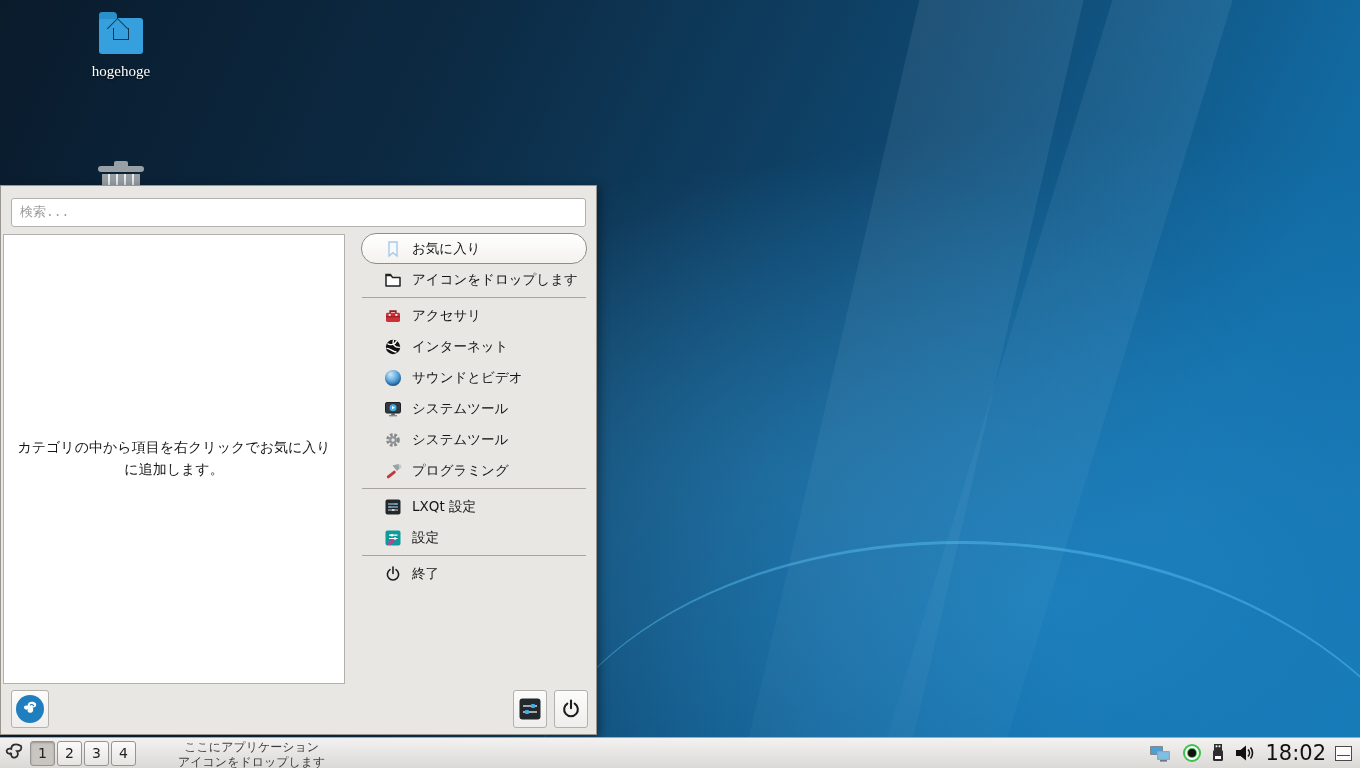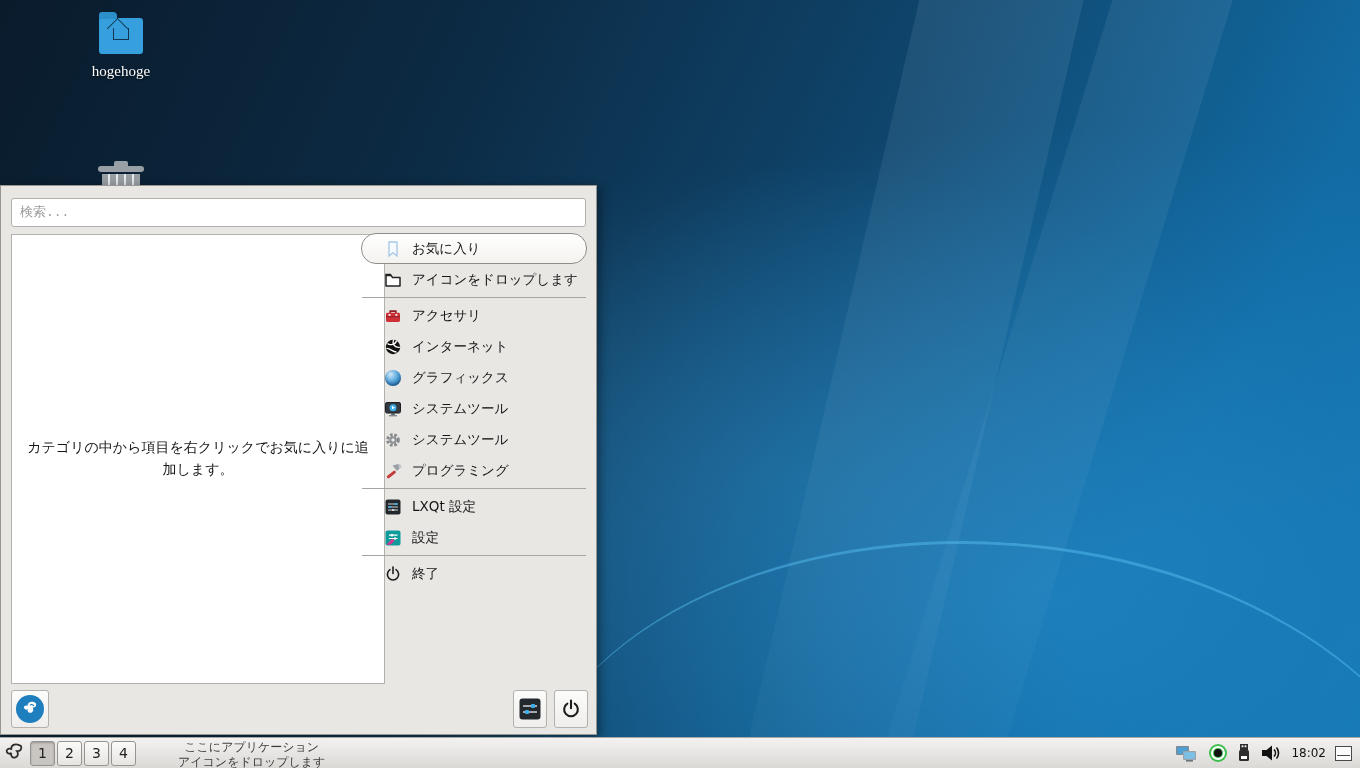--- a/index.html
+++ b/index.html
@@ -49,21 +49,21 @@
 
   
   .menu { position:absolute; left:0; top:185px; width:597px; height:550px;
     background:#e9e7e4; border:1px solid #98968f;
     box-shadow:2px 3px 10px rgba(0,0,0,0.45); }
   .menu .search { position:absolute; left:10px; top:12px; width:575px; height:29px;
     border:1px solid #b3b1ae; border-radius:3px; background:#fff;
     font-size:13px; padding:0 8px; color:#333; outline:none;
     font-family:Liberation Mono, monospace; }
   .menu .search::placeholder { color:#9b9b9b; }
-  .left-pane { position:absolute; left:10px; top:48px; width:374px; height:450px;
+  .left-pane { position:absolute; left:2px; top:48px; width:342px; height:450px;
     background:#fff; border:1px solid #b3b1ae;
     display:flex; align-items:center; justify-content:center; }
   .left-pane .hint { font-size:14px; color:#161616; text-align:center;
     line-height:1.55; padding:0 12px; }
   .right-pane { position:absolute; left:360px; top:47px; width:226px; }
   .menu-item { display:flex; align-items:center; height:31px; padding:0 22px;
     border:1px solid transparent; border-radius:15px; cursor:default; }
   .menu-item.selected { border-color:#8f8d89;
     background:linear-gradient(#ffffff,#f3f2ef); }
   .mi-icon { width:18px; height:18px; margin-right:10px; flex:0 0 18px;
@@ -92,21 +92,21 @@
     justify-content:center; cursor:pointer; }
   .workspaces { display:flex; gap:2px; margin-left:2px; }
   .ws-btn { width:25px; height:25px; border:1px solid #96948f; border-radius:3px;
     background:linear-gradient(#fafaf9,#e7e5e2); font-size:14px; color:#222;
     display:flex; align-items:center; justify-content:center; cursor:pointer; }
   .ws-btn.active { background:#c9c6c2; box-shadow:inset 0 1px 2px rgba(0,0,0,0.25); }
   .ql-hint { margin-left:42px; font-size:12px; color:#3c3c3c; text-align:center;
     line-height:15px; height:35px; overflow:hidden; padding-top:4px; }
   .tb-right { margin-left:auto; display:flex; align-items:center; gap:9px;
     padding-right:8px; height:100%; }
-  .clock { font-size:12px; color:#111; }
+  .clock { font-size:21px; color:#111; }
   .show-desktop { width:17px; height:15px; border:1.5px solid #4a4a4a;
     background:#fbfbfb; position:relative; cursor:pointer; }
   .show-desktop::after { content:""; position:absolute; left:1px; right:1px; bottom:1px;
     height:3px; background:#fff; border-top:1.5px solid #4a4a4a; }
 </style>
 </head>
 <body>
 
 <div class="desktop">
   <div class="swoosh swoosh-a"></div>
@@ -169,21 +169,21 @@
               <circle cx="9" cy="9" r="7.2" fill="#111"></circle>
               <path d="M3.5 5.5c2.5 2 8 1 9-2.5 M2.5 10.5c4-.5 5.5 3.5 10 3.5 M9.5 1.8c-1.5 4 1 8 6.3 7.5" stroke="#fff" stroke-width="1.3" fill="none"></path>
             </svg>
           </span>
           <span class="mi-label">インターネット</span>
         </div>
         <div class="menu-item">
           <span class="mi-icon">
             <span class="sphere"></span>
           </span>
-          <span class="mi-label">グラフィックス</span>
+          <span class="mi-label">サウンドとビデオ</span>
         </div>
         <div class="menu-item">
           <span class="mi-icon">
             <svg width="18" height="18" viewBox="0 0 18 18">
               <rect x="1.5" y="2.5" width="15" height="10.5" rx="1.4" fill="#33393f" stroke="#1b1f23"></rect>
               <circle cx="9" cy="7.7" r="3.5" fill="#3daee9"></circle>
               <path d="M8 6.1l3 1.6-3 1.6z" fill="#fff"></path>
               <rect x="7.2" y="13" width="3.6" height="2" fill="#5a6167"></rect>
               <rect x="5" y="15" width="8" height="1.4" fill="#83898f"></rect>
             </svg>

